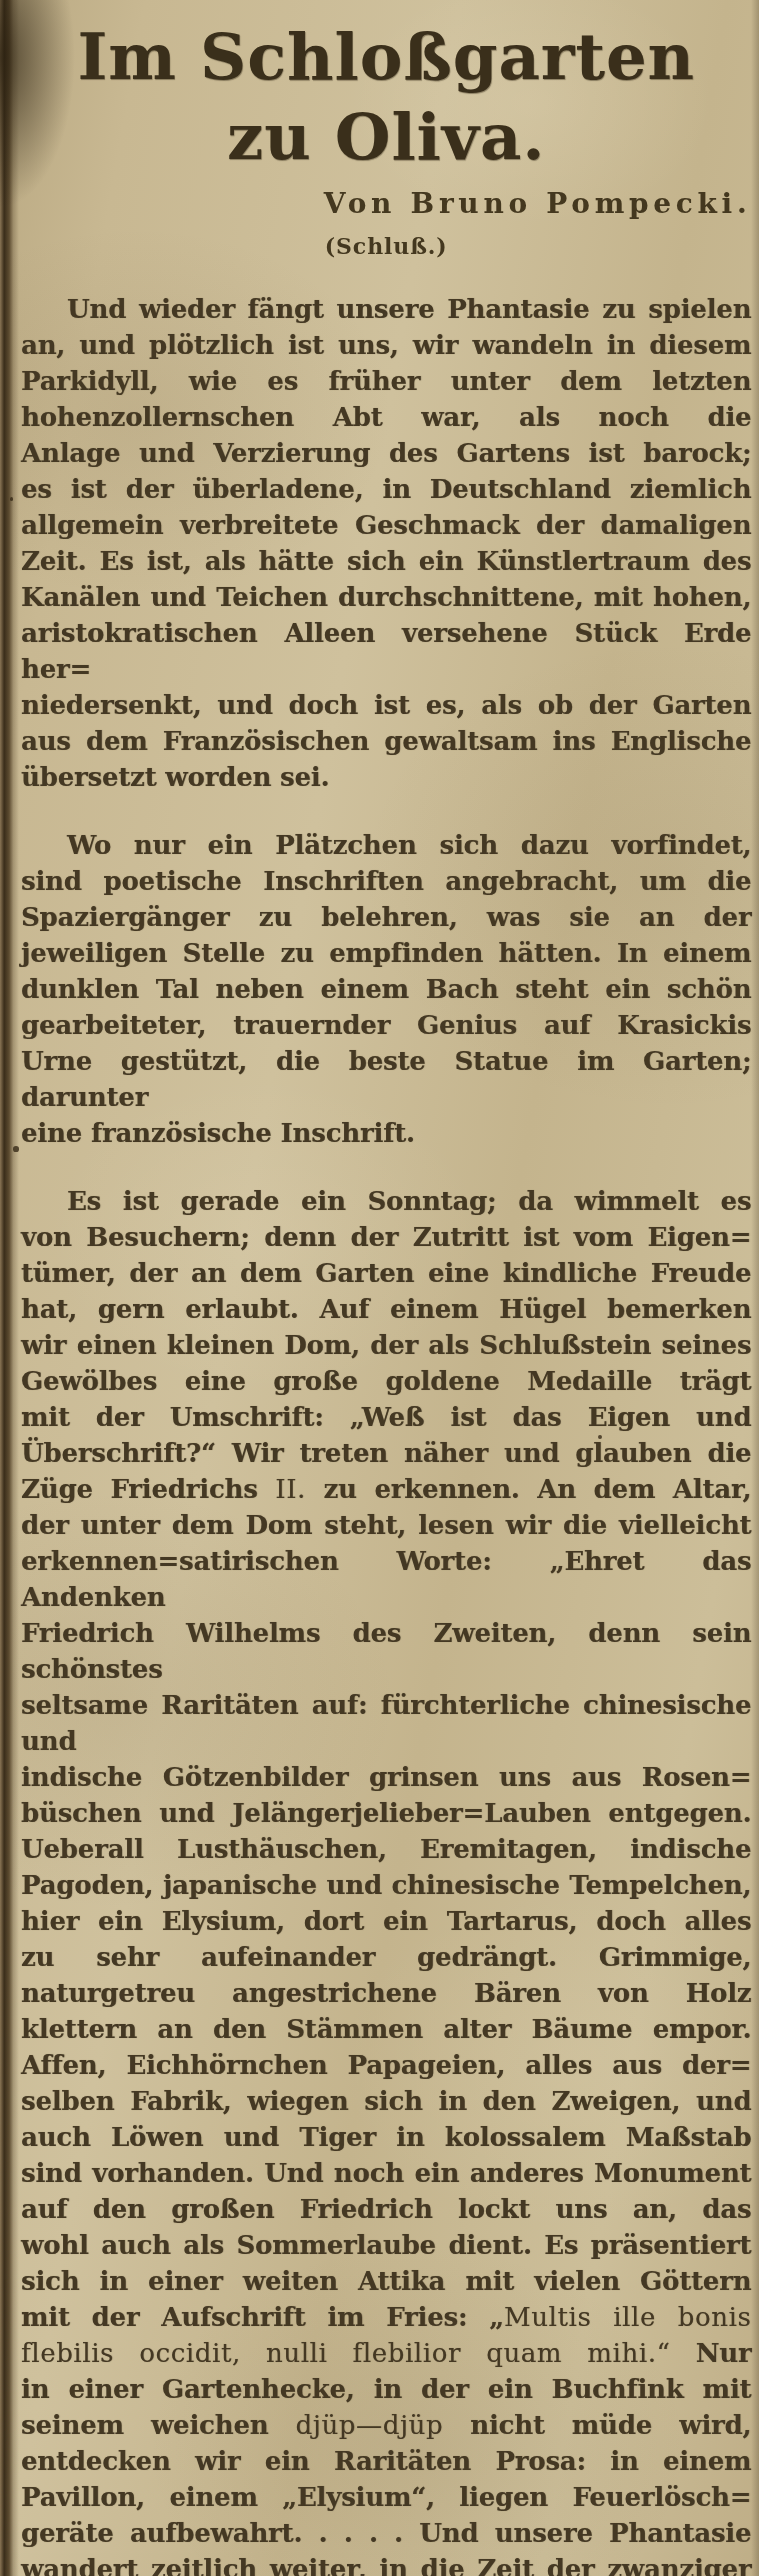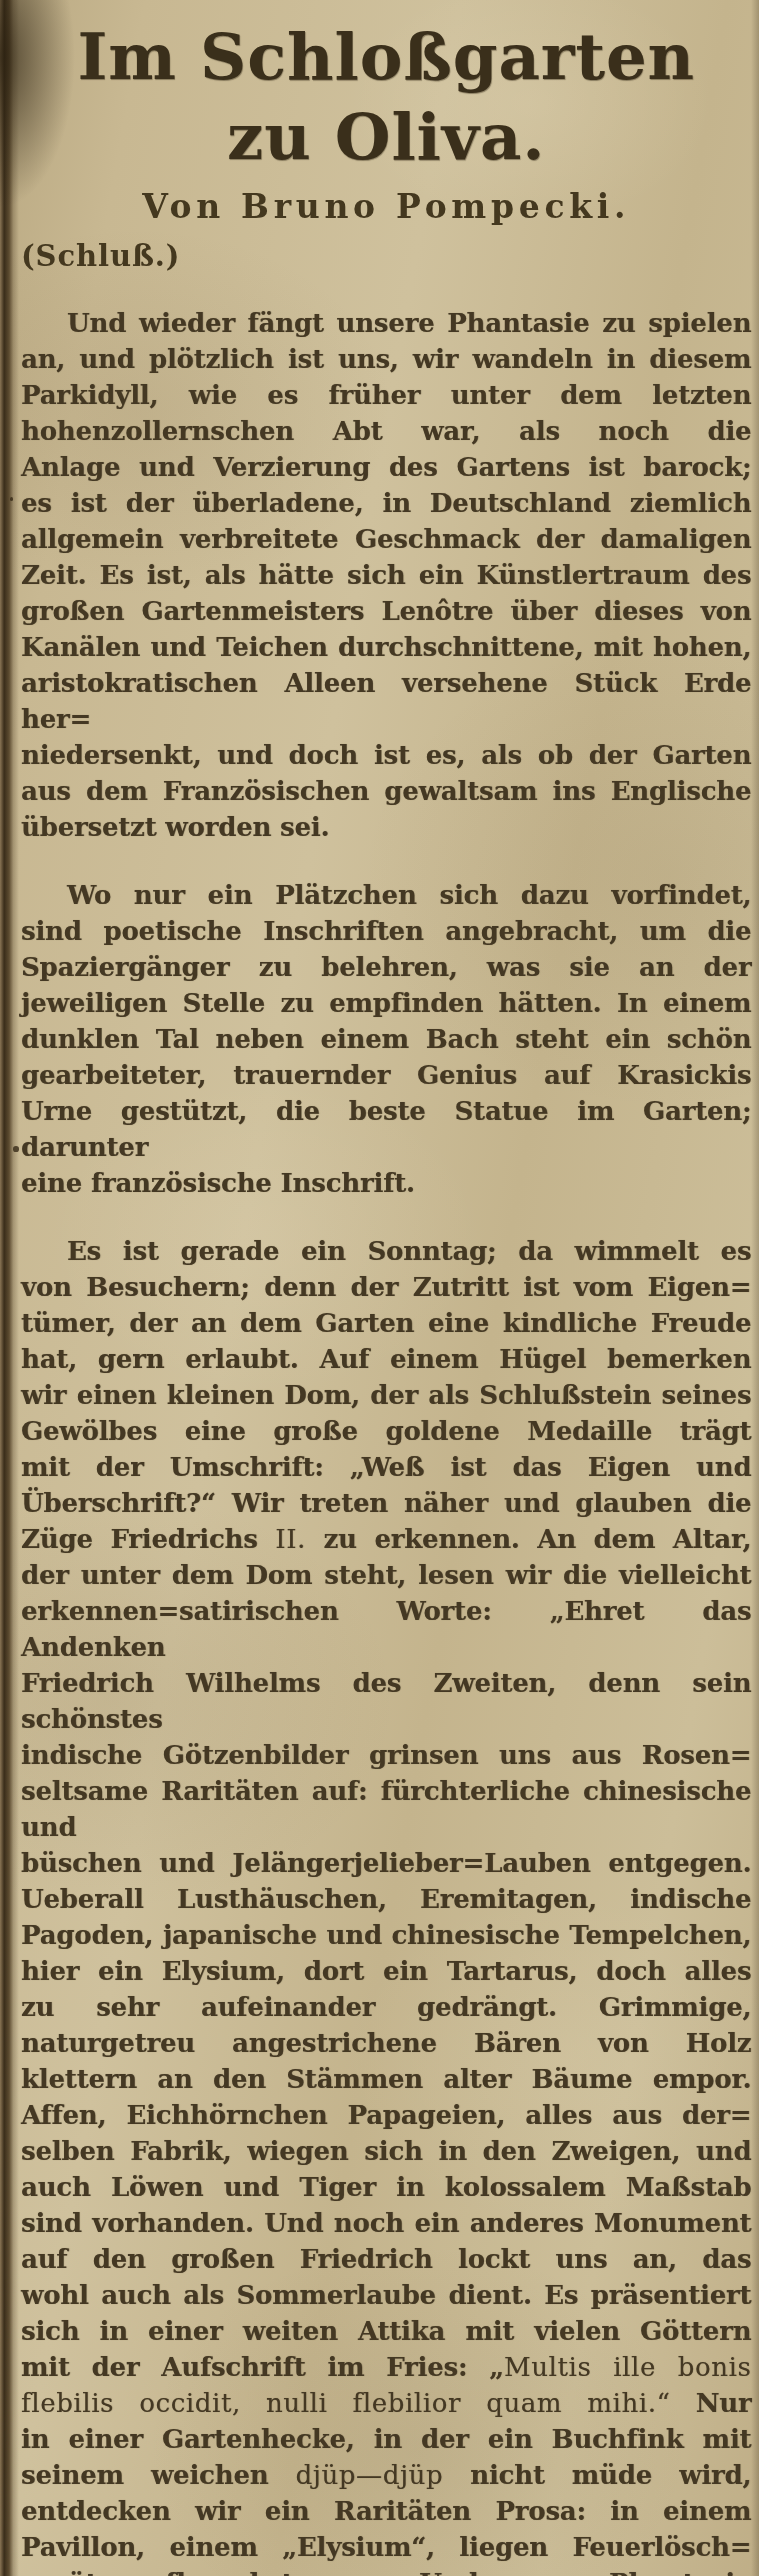--- a/index.html
+++ b/index.html
@@ -62,29 +62,30 @@
     text-align: center;
     font-size: 64px;
     line-height: 80px;
     font-weight: bold;
     color: #3a2f1b;
     letter-spacing: 0.9px;
     text-shadow: 0.6px 0.6px 0.9px rgba(58,47,27,0.45);
   }
   .byline {
     margin-top: 10.4px;
-    text-align: center;
-    font-size: 33px;
+    text-align: right;
+    font-size: 28px;
     font-weight: bold;
     letter-spacing: 4.7px;
     color: #44381f;
   }
   .subtitle {
     margin-top: 12.3px;
-    font-size: 29px;
+    text-align: center;
+    font-size: 22px;
     font-weight: bold;
     letter-spacing: 0.9px;
     color: #44381f;
   }
   .body {
     margin-top: 20px;
     font-size: 26px;
     font-weight: bold;
     line-height: 36px;
     letter-spacing: -0.2px;
@@ -127,21 +128,20 @@
   <div class="body">
       <div class="para">
         <div class="line indent"><span>Und wieder fängt unsere Phantasie zu spielen</span></div>
         <div class="line"><span>an, und plötzlich ist uns, wir wandeln in diesem</span></div>
         <div class="line"><span>Parkidyll, wie es früher unter dem letzten</span></div>
         <div class="line"><span>hohenzollernschen Abt war, als noch die</span></div>
         <div class="line"><span>Anlage und Verzierung des Gartens ist barock;</span></div>
         <div class="line"><span>es ist der überladene, in Deutschland ziemlich</span></div>
         <div class="line"><span>allgemein verbreitete Geschmack der damaligen</span></div>
         <div class="line"><span>Zeit. Es ist, als hätte sich ein Künstlertraum des</span></div>
-        <div class="line"><span>großen Gartenmeisters Lenôtre über dieses von</span></div>
         <div class="line"><span>Kanälen und Teichen durchschnittene, mit hohen,</span></div>
         <div class="line"><span>aristokratischen Alleen versehene Stück Erde her=</span></div>
         <div class="line"><span>niedersenkt, und doch ist es, als ob der Garten</span></div>
         <div class="line"><span>aus dem Französischen gewaltsam ins Englische</span></div>
         <div class="line final"><span>übersetzt worden sei.</span></div>
       </div>
       <div class="para">
         <div class="line indent"><span>Wo nur ein Plätzchen sich dazu vorfindet,</span></div>
         <div class="line"><span>sind poetische Inschriften angebracht, um die</span></div>
         <div class="line"><span>Spaziergänger zu belehren, was sie an der</span></div>
@@ -157,22 +157,22 @@
         <div class="line"><span>tümer, der an dem Garten eine kindliche Freude</span></div>
         <div class="line"><span>hat, gern erlaubt. Auf einem Hügel bemerken</span></div>
         <div class="line"><span>wir einen kleinen Dom, der als Schlußstein seines</span></div>
         <div class="line"><span>Gewölbes eine große goldene Medaille trägt</span></div>
         <div class="line"><span>mit der Umschrift: „Weß ist das Eigen und</span></div>
         <div class="line"><span>Überschrift?“ Wir treten näher und glauben die</span></div>
         <div class="line"><span>Züge Friedrichs </span><span class="roman">II.</span><span> zu erkennen. An dem Altar,</span></div>
         <div class="line"><span>der unter dem Dom steht, lesen wir die vielleicht</span></div>
         <div class="line"><span>erkennen=satirischen Worte: „Ehret das Andenken</span></div>
         <div class="line"><span>Friedrich Wilhelms des Zweiten, denn sein schönstes</span></div>
+        <div class="line"><span>seltsame Raritäten auf: fürchterliche chinesische und</span></div>
         <div class="line"><span>indische Götzenbilder grinsen uns aus Rosen=</span></div>
-        <div class="line"><span>seltsame Raritäten auf: fürchterliche chinesische und</span></div>
         <div class="line"><span>büschen und Jelängerjelieber=Lauben entgegen.</span></div>
         <div class="line"><span>Ueberall Lusthäuschen, Eremitagen, indische</span></div>
         <div class="line"><span>Pagoden, japanische und chinesische Tempelchen,</span></div>
         <div class="line"><span>hier ein Elysium, dort ein Tartarus, doch alles</span></div>
         <div class="line"><span>zu sehr aufeinander gedrängt. Grimmige,</span></div>
         <div class="line"><span>naturgetreu angestrichene Bären von Holz</span></div>
         <div class="line"><span>klettern an den Stämmen alter Bäume empor.</span></div>
         <div class="line"><span>Affen, Eichhörnchen Papageien, alles aus der=</span></div>
         <div class="line"><span>selben Fabrik, wiegen sich in den Zweigen, und</span></div>
         <div class="line"><span>auch Löwen und Tiger in kolossalem Maßstab</span></div>

